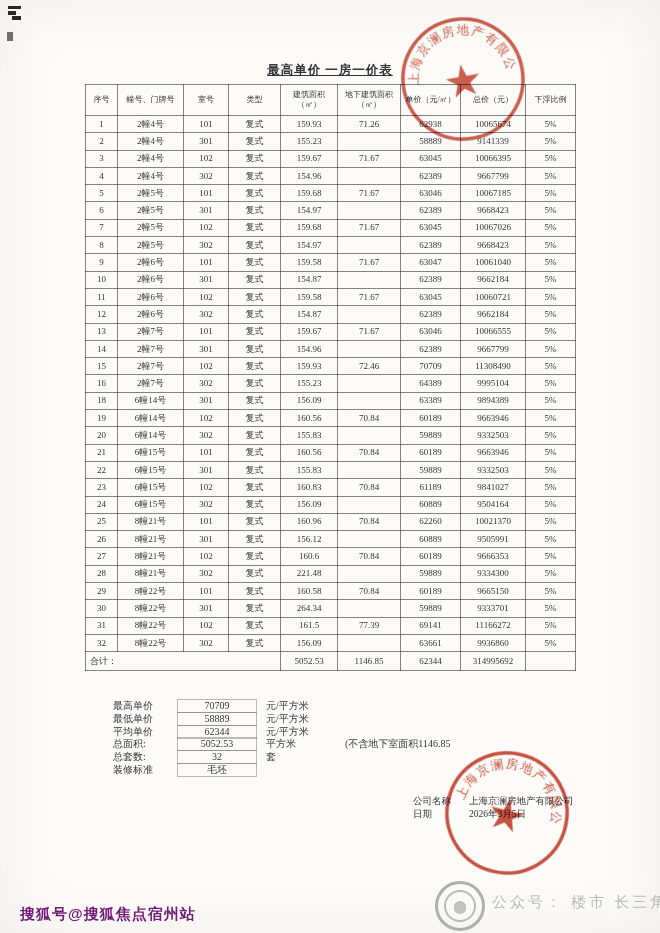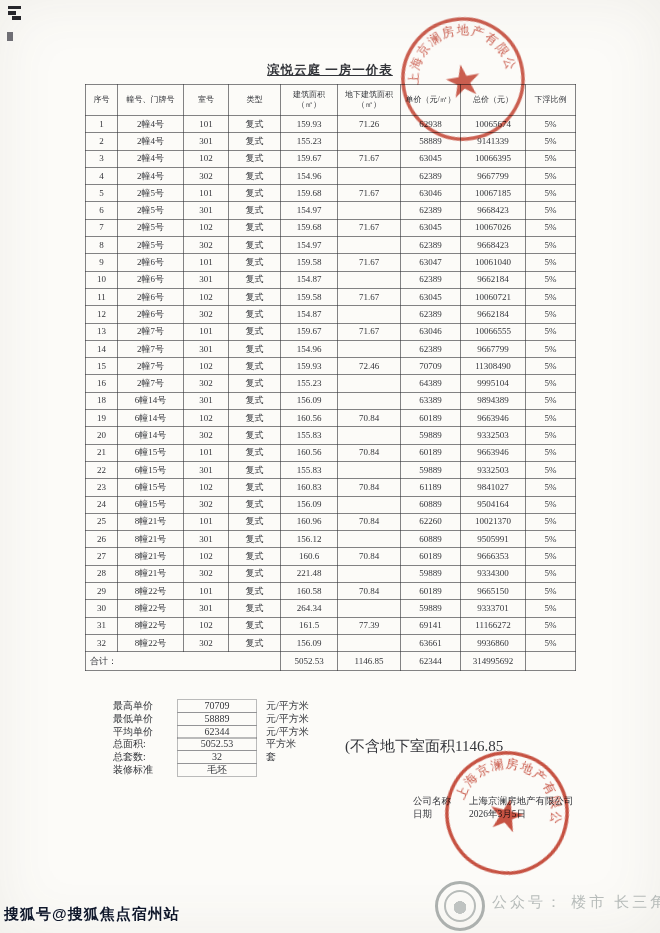--- a/index.html
+++ b/index.html
@@ -37,53 +37,53 @@
   .price-table tbody td { font-size:9px; height:16.3px; line-height:1; }
   .price-table tfoot td { font-size:9px; height:18px; }
   .total-label { text-align:left !important; padding-left:4px !important; }
 
   .summary { position:absolute; left:113px; top:699px; }
   .sum-line { display:flex; align-items:flex-start; height:12.8px; font-size:10px; }
   .sum-label { width:64px; }
   .sum-value { width:78px; text-align:center; border:1px solid rgba(95,95,100,.42); height:12px; line-height:12px; }
   .sum-unit { margin-left:9px; }
 
-  .note { position:absolute; left:345px; top:737px; font-size:15px; }
+  .note { position:absolute; left:345px; top:737px; font-size:10px; }
 
   .signature { position:absolute; left:413px; top:795px; font-size:9.5px; }
   .sig-line { display:flex; height:13px; align-items:center; }
   .sig-label { width:56px; }
 
   .seal { position:absolute; mix-blend-mode:multiply; opacity:.82; filter:blur(.4px); }
   .seal-top { left:396px; top:12px; transform:rotate(-10deg); }
   .seal-bottom { left:440px; top:746px; transform:rotate(14deg); opacity:.88; }
 
   .badge-logo { position:absolute; left:435px; top:881px; width:44px; height:44px;
     border-radius:50%; border:3px solid #a4a9a7; opacity:.9; }
   .badge-logo .inner { position:absolute; left:6px; top:6px; right:6px; bottom:6px;
     border-radius:50%; border:2px solid #b0b5b3;
     background:radial-gradient(circle at 50% 55%, #b9bebc 0 30%, transparent 31%); }
   .badge-text { position:absolute; left:492px; top:893px; font-size:15px;
     color:#b7bcba; letter-spacing:3px; white-space:nowrap; filter:blur(.3px);
     font-family:"Liberation Sans","DejaVu Sans",sans-serif; }
 
-  .watermark { position:absolute; left:4px; top:905px; font-size:15px; font-weight:bold;
-    color:#0f172a; letter-spacing:1px;
+  .watermark { position:absolute; left:20px; top:905px; font-size:15px; font-weight:bold;
+    color:#701a75; letter-spacing:1px;
     text-shadow:0 0 2px #ffffff, 0 0 1px #ffffff;
     font-family:"Liberation Sans","DejaVu Sans",sans-serif; }
 </style>
 </head>
 <body>
 
 <div class="page">
 
   <div class="artifact-a"></div>
   <div class="artifact-b"></div>
 
-  <div class="doc-title">滨悦云庭 一房一价表</div>
+  <div class="doc-title">最高单价 一房一价表</div>
 
   <table class="price-table">
     <colgroup>
       <col style="width:32px">
         <col style="width:66px">
         <col style="width:45px">
       <col style="width:52px">
         <col style="width:57px">
         <col style="width:63px">
       <col style="width:60px">

